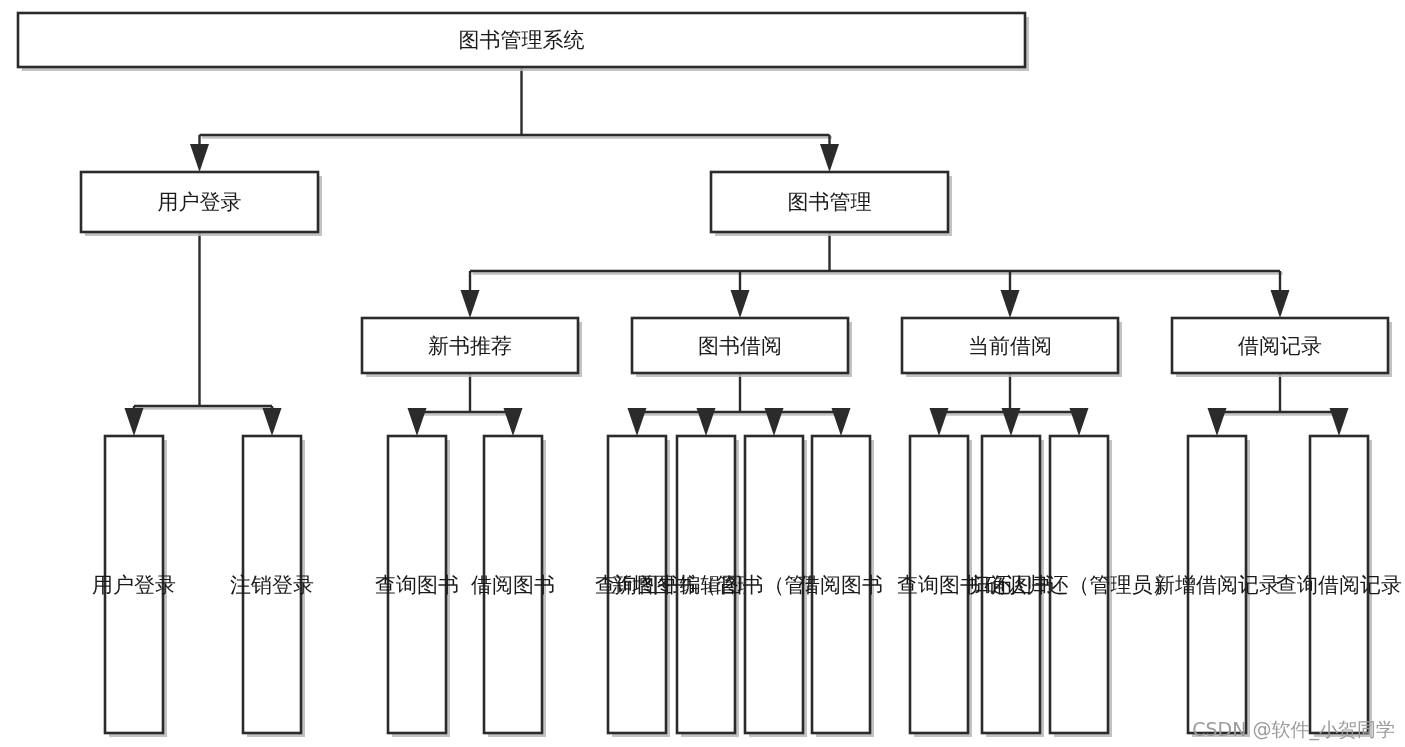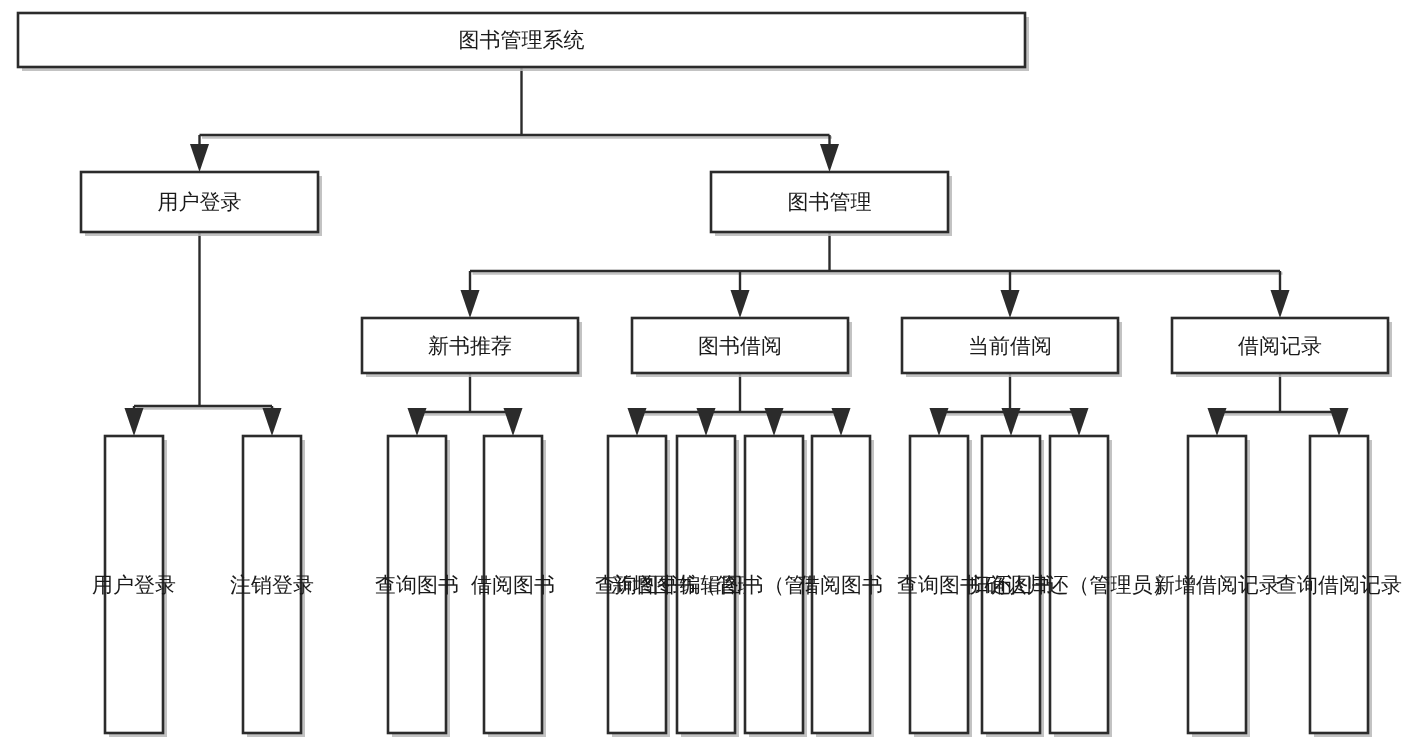--- a/index.html
+++ b/index.html
@@ -247,13 +247,14 @@
           <rect class="node-box" x="1188" y="436" width="58" height="297"></rect>
           <text class="node-label" x="1217" y="585.5">新增借阅记录</text>
         </g>
         <g>
           <rect class="node-shadow" x="1314" y="440" width="58" height="297"></rect>
           <rect class="node-box" x="1310" y="436" width="58" height="297"></rect>
           <text class="node-label" x="1339" y="585.5">查询借阅记录</text>
         </g>
       </g>
   </svg>
+  <div class="watermark">CSDN @软件_小贺同学</div>
 </div>
 
 </body></html>

